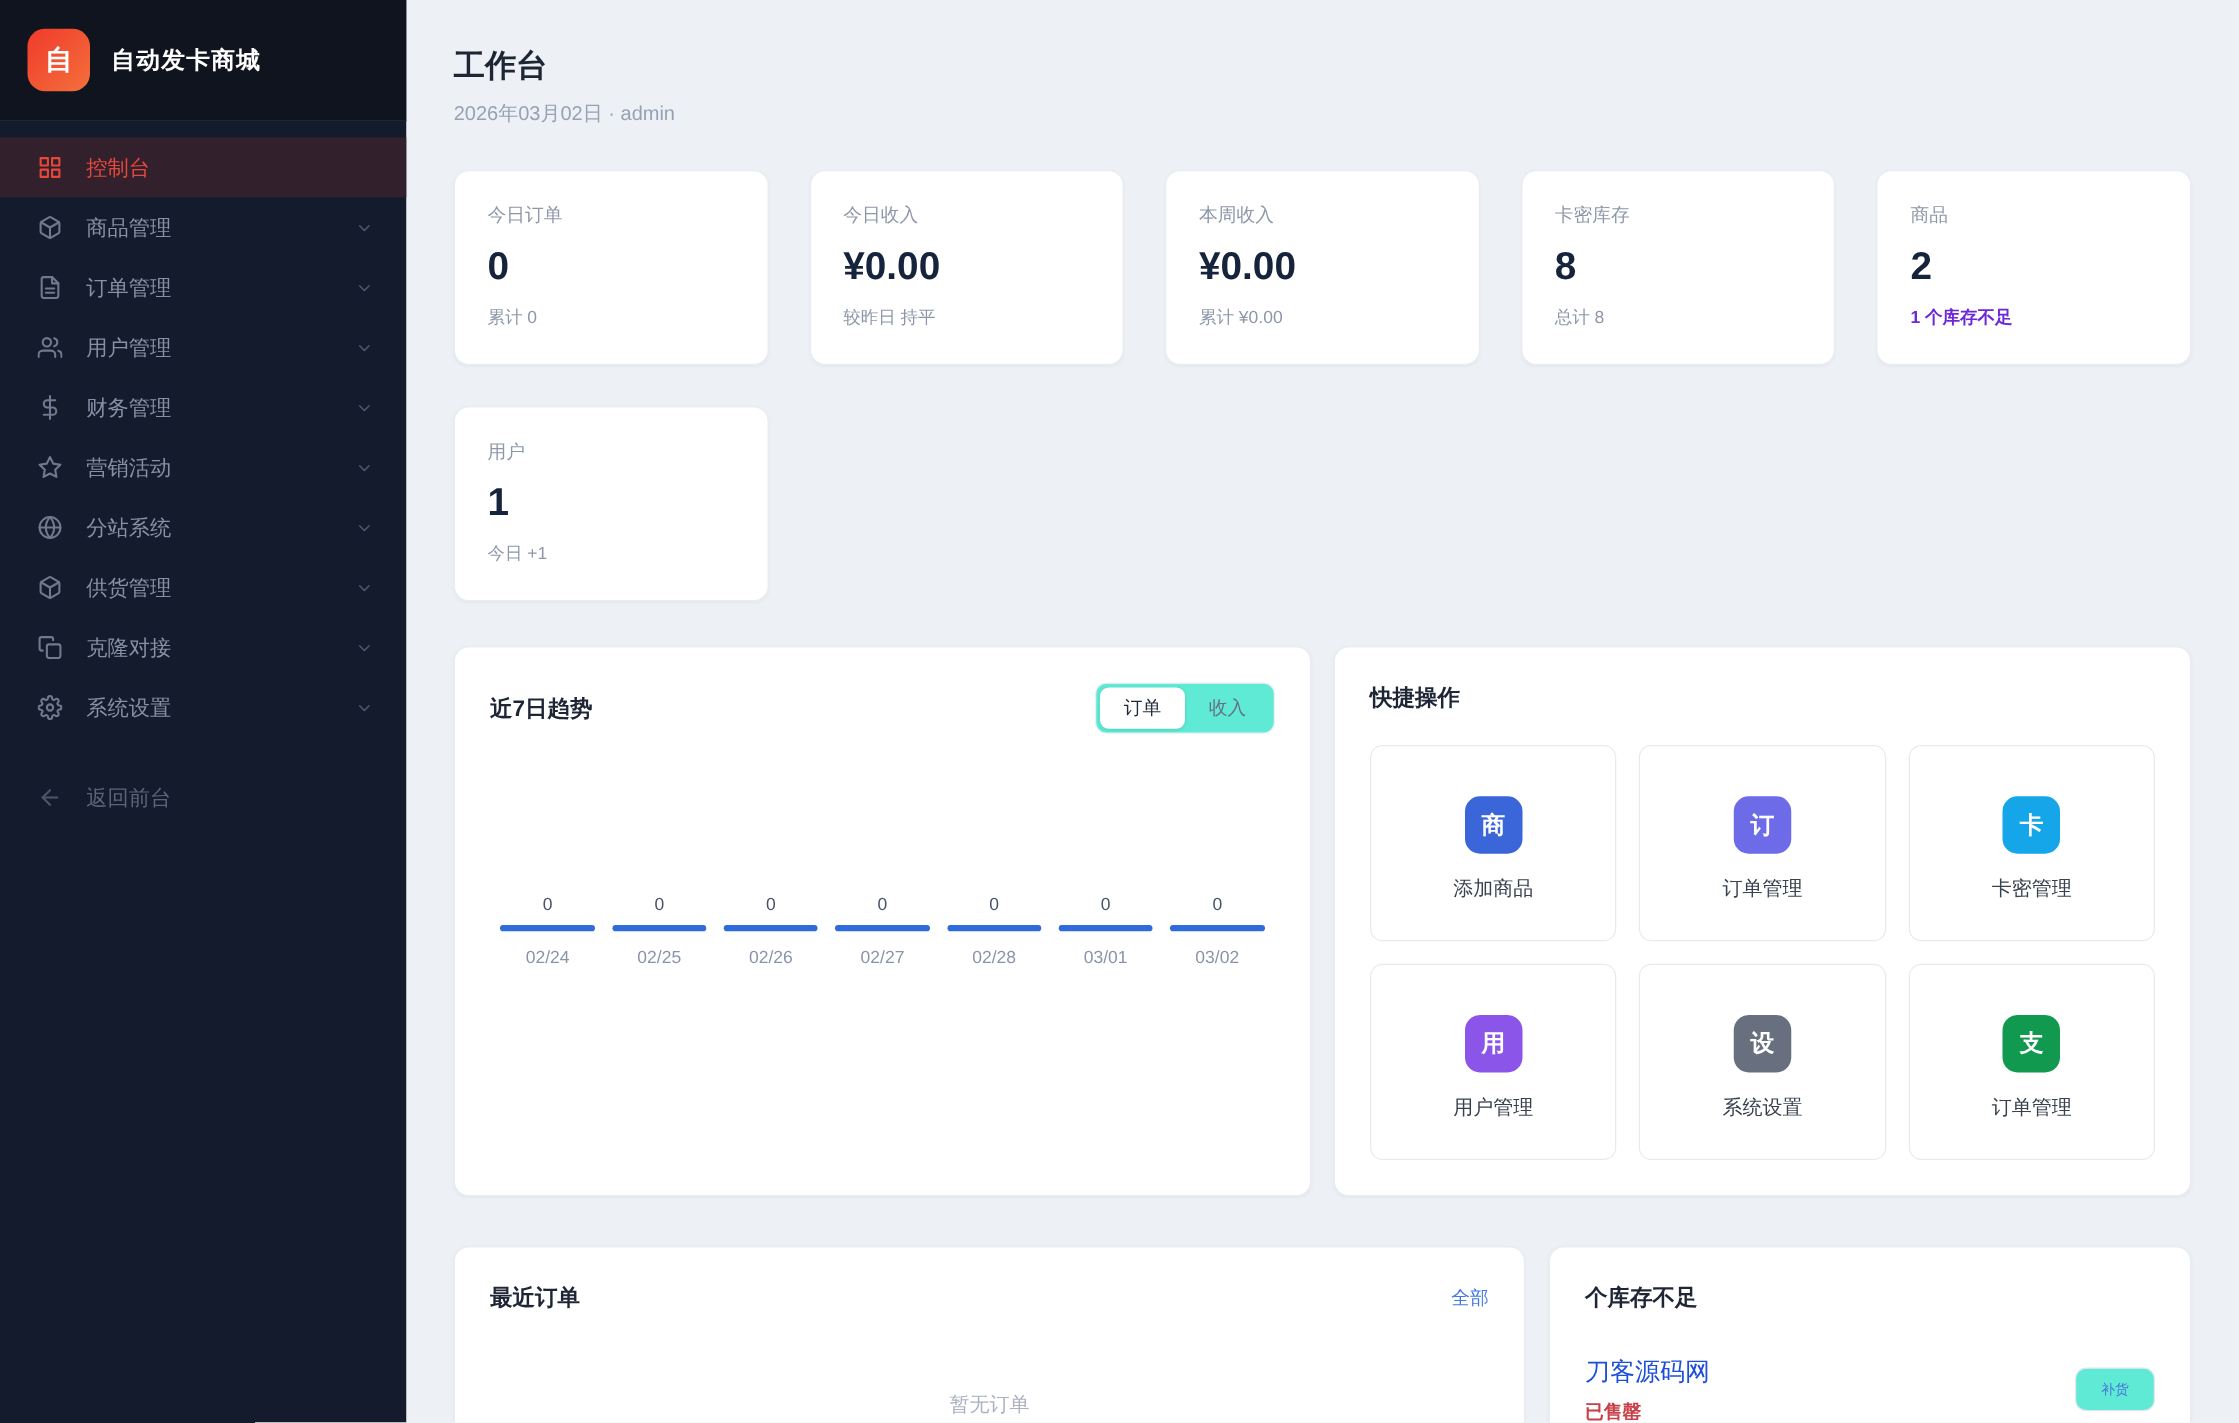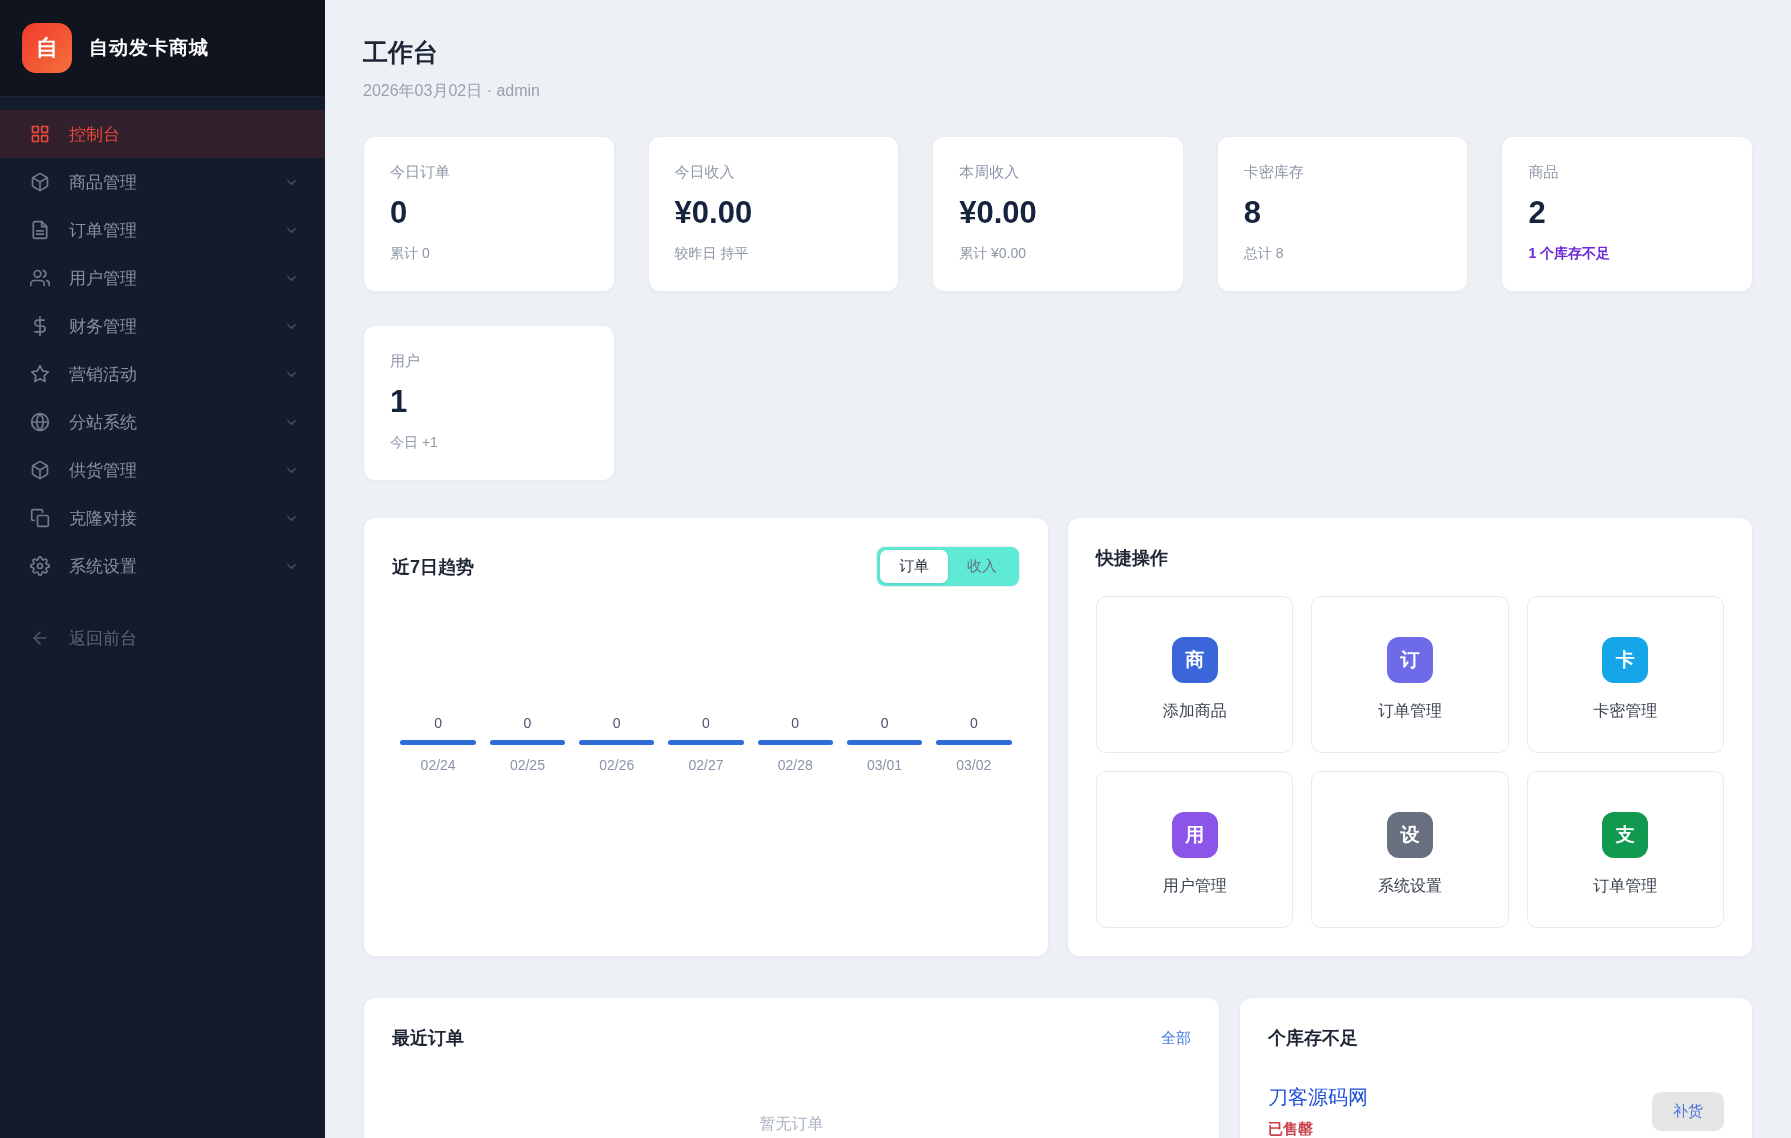--- a/index.html
+++ b/index.html
@@ -56,21 +56,21 @@
   .qa-label { margin-top:18px; font-size:16px; color:#39414f; }
 
   .bottom-row { margin-top:40px; display:grid; grid-template-columns:857fr 514fr; gap:19px; }
   .orders-card { min-height:210px; }
   .link { font-size:15px; color:#4478e4; text-decoration:none; cursor:pointer; }
   .empty-text { text-align:center; color:#aab2c0; font-size:16px; padding:64px 0 40px; }
 
   .alert-item { margin-top:34px; display:flex; align-items:center; justify-content:space-between; }
   .alert-name { font-size:20px; color:#1d4ed8; }
   .alert-status { font-size:15px; font-weight:bold; color:#c8404a; margin-top:9px; }
-  .restock-btn { background:#e5e5e5; border:1px solid #e2e6ee; border-radius:9px; padding:9px 20px; font-size:15px; color:#4a72d9; cursor:pointer; font-family:inherit; }
+  .restock-btn { background:#5eead4; border:1px solid #e2e6ee; border-radius:9px; padding:9px 20px; font-size:11px; color:#4a72d9; cursor:pointer; font-family:inherit; }
 </style>
 </head>
 <body>
 
 <aside class="sidebar">
   <div class="brand">
     <div class="brand-logo">自</div>
     <div class="brand-title">自动发卡商城</div>
   </div>
   <nav class="nav">

